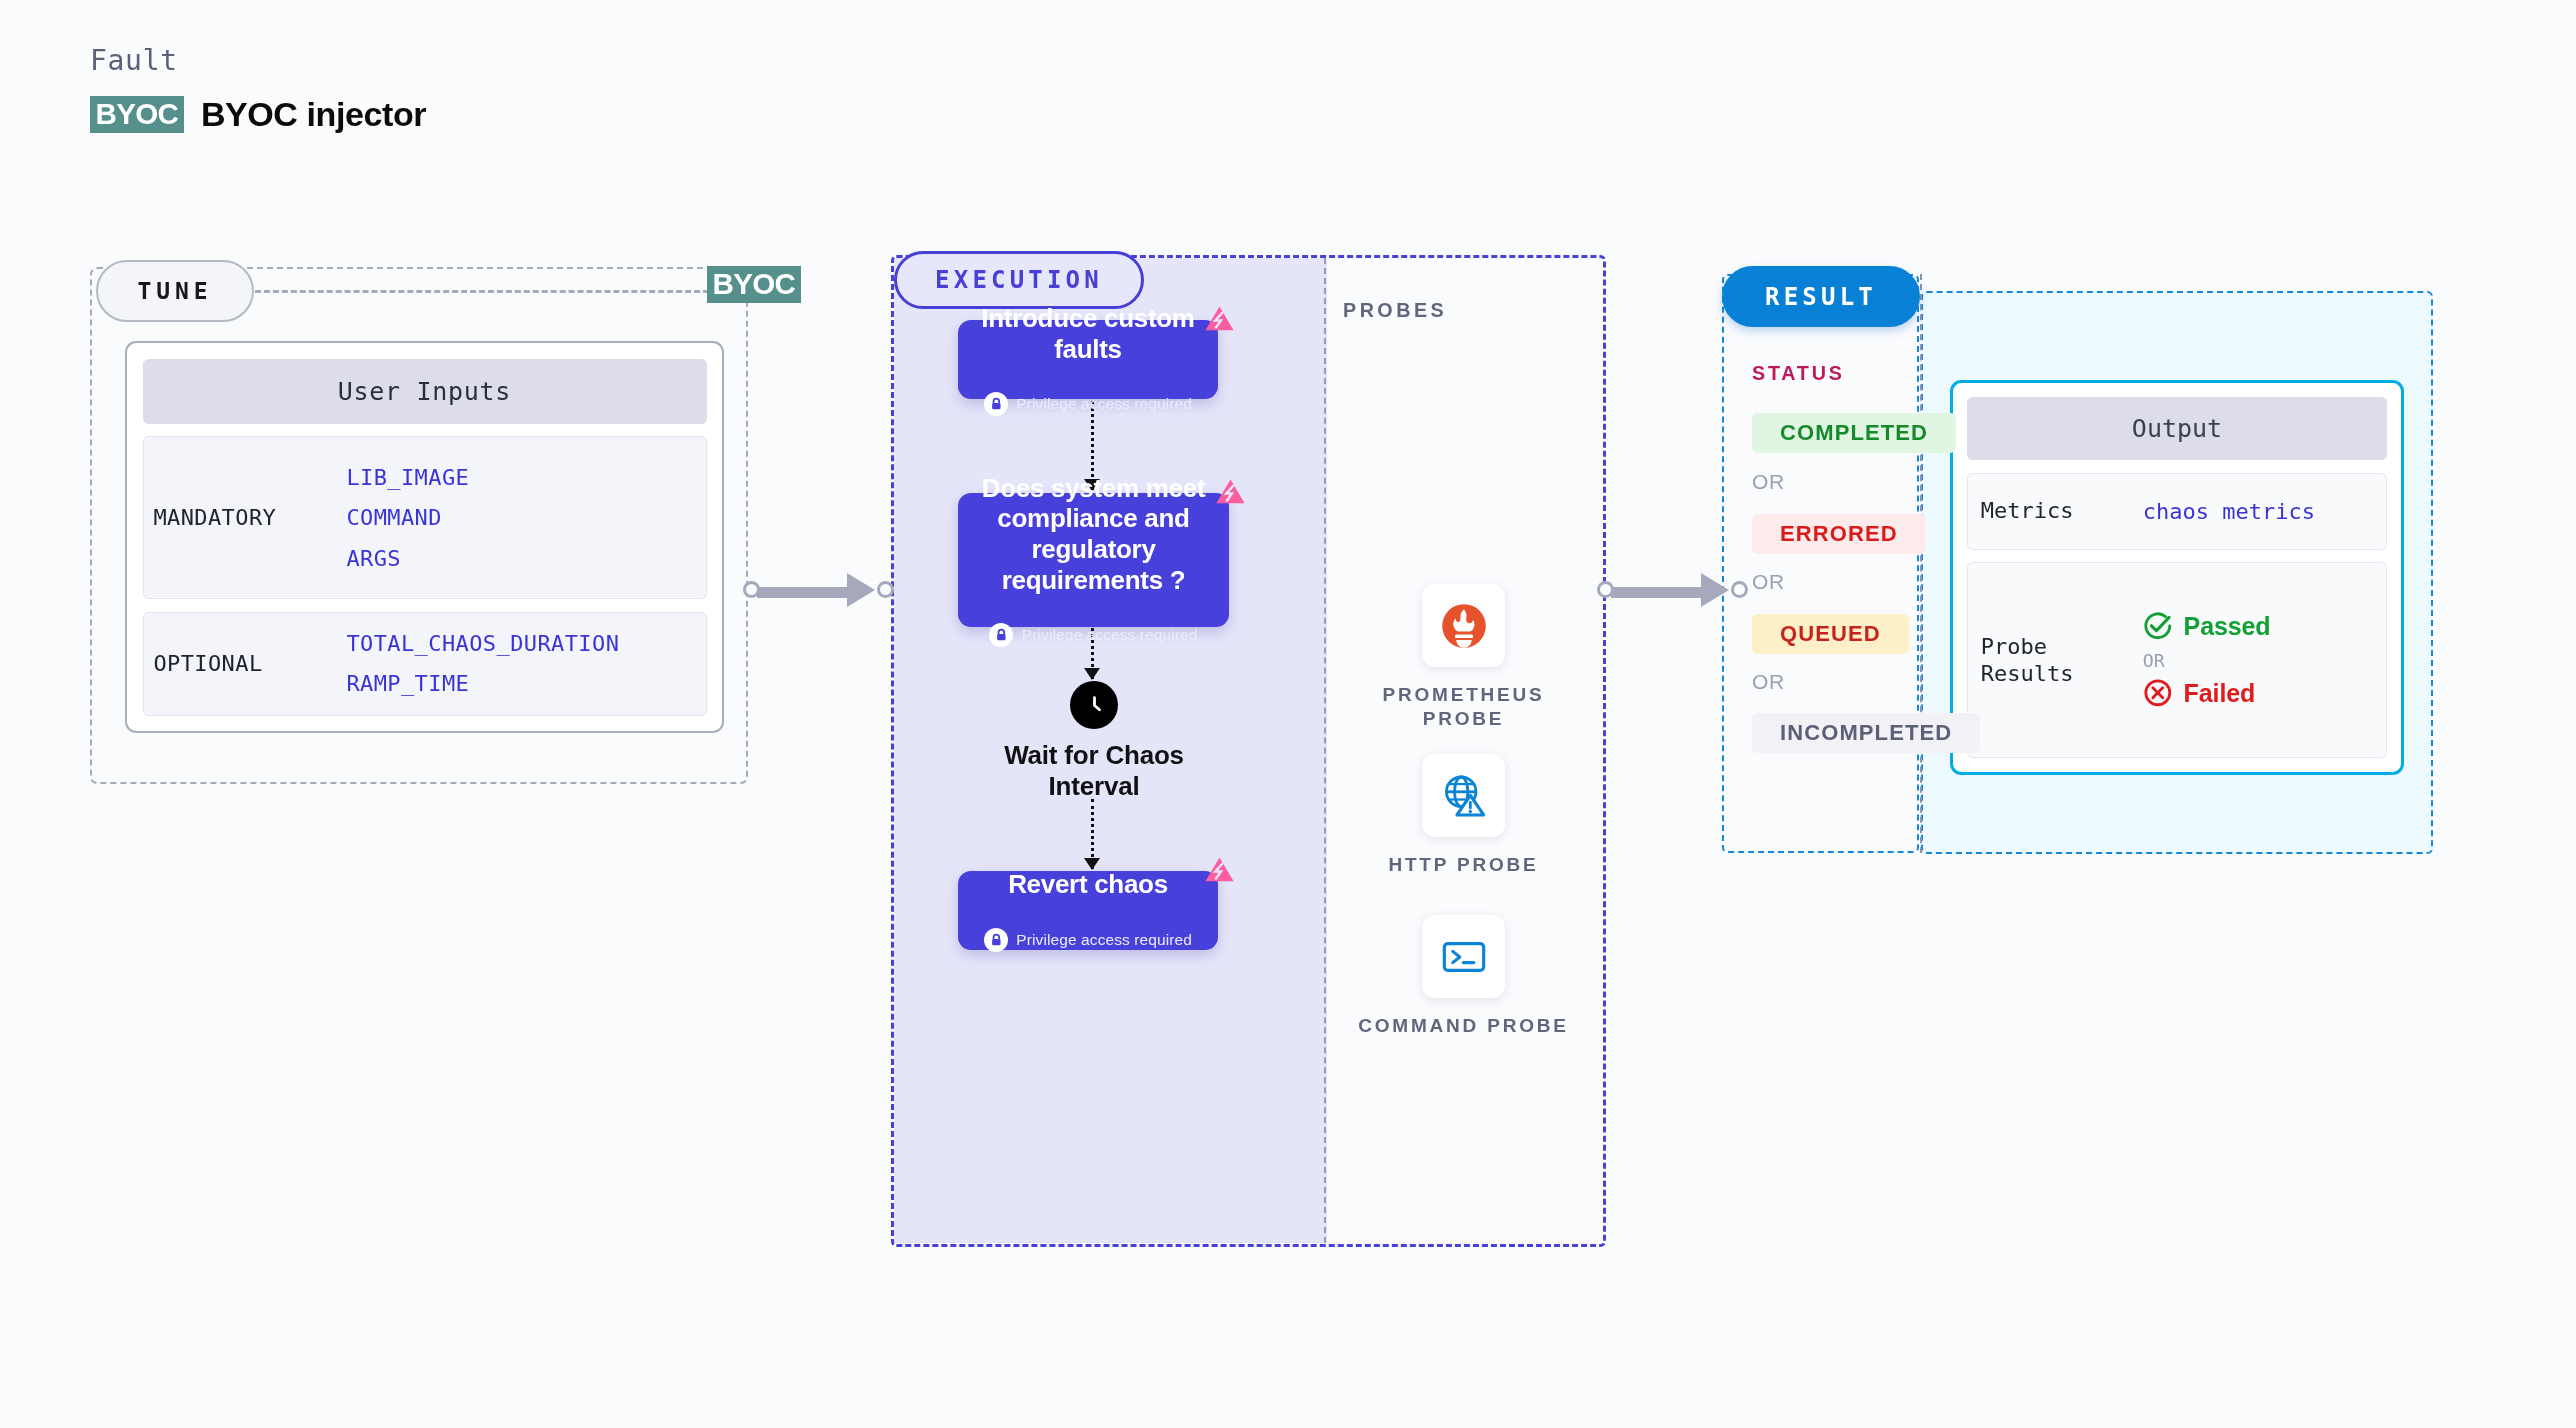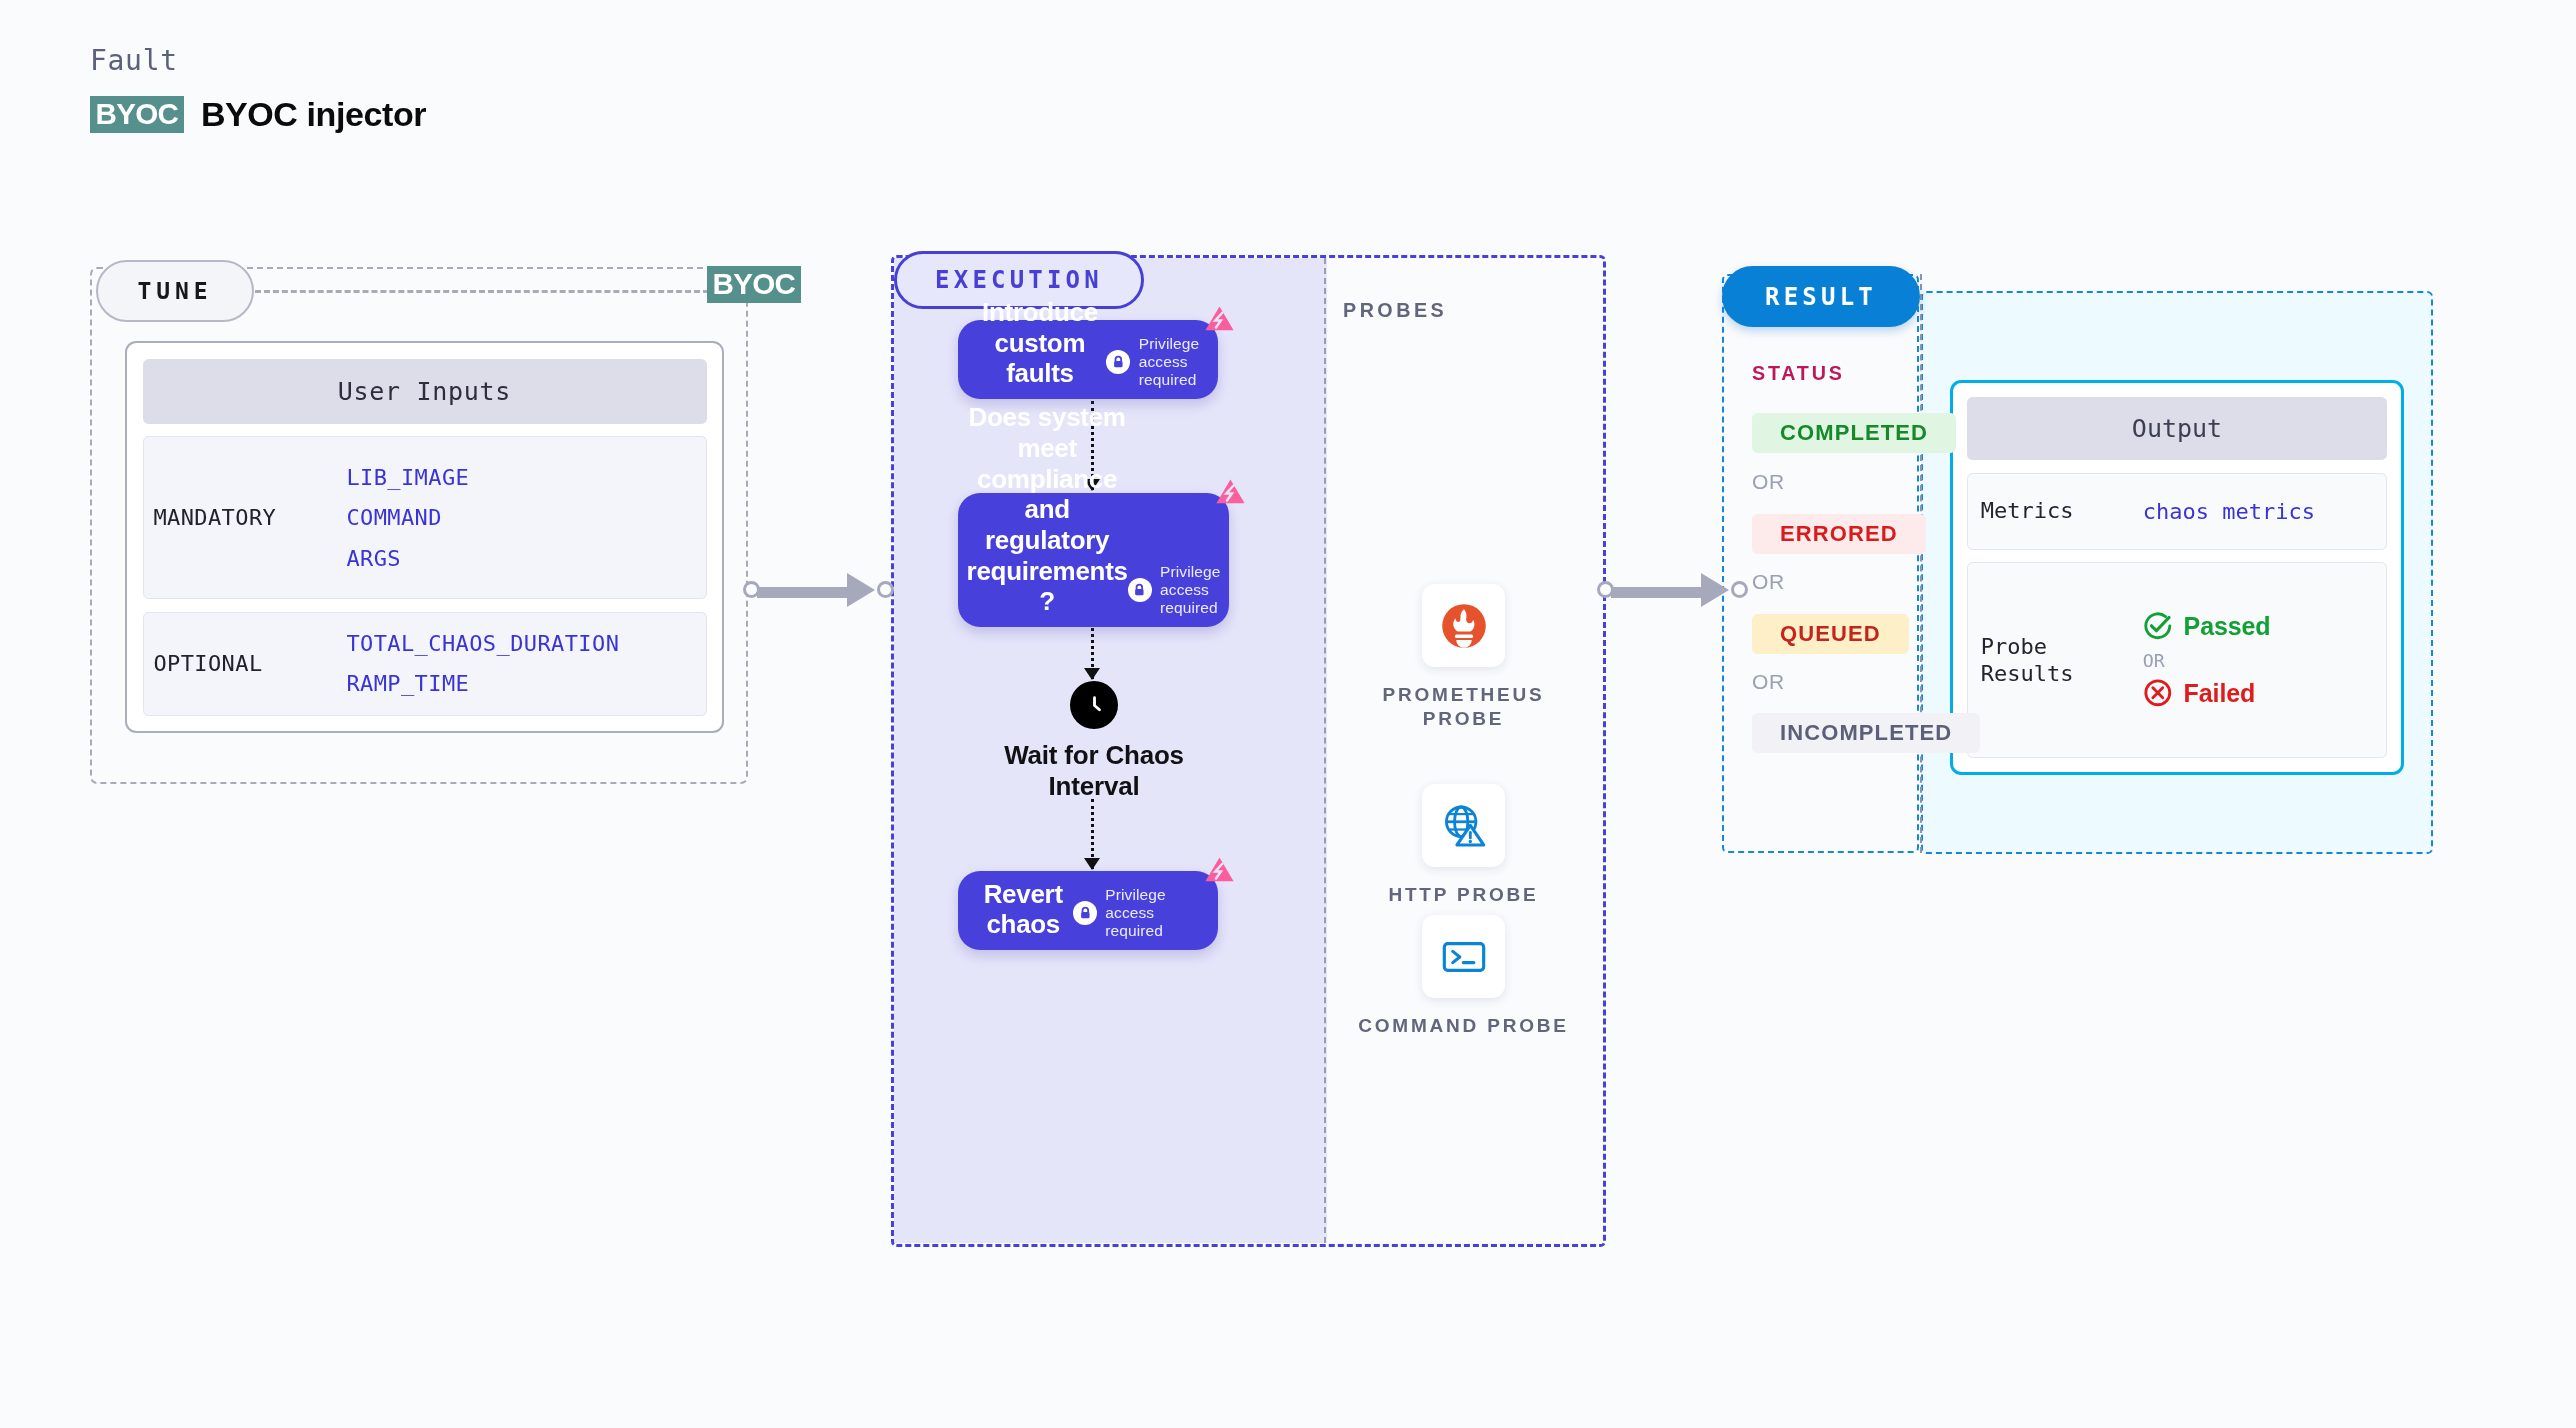--- a/index.html
+++ b/index.html
@@ -113,23 +113,23 @@
     position: absolute; left: 1324px; top: 258px; width: 0; height: 985px;
     border-left: 2.8px dashed #9a9db0; z-index: 11;
   }
   #probes-label {
     position: absolute; left: 1343px; top: 299px; z-index: 12;
     font-family: "Liberation Sans", sans-serif; font-weight: bold;
     font-size: 19.7px; color: #62667c; letter-spacing: 3.5px;
   }
 
   .flow-node {
-    position: absolute; background: #4840db; border-radius: 22px;
+    position: absolute; background: #4840db; border-radius: 13px;
     box-shadow: 0 5.6px 12.7px rgba(60,55,160,0.22);
-    display: flex; align-items: flex-end; justify-content: center;
+    display: flex; flex-direction: column; align-items: center; justify-content: center;
     z-index: 13; padding: 9.9px 15.5px;
   }
   .flow-node .node-title {
     color: #ffffff; font-weight: bold; font-size: 26px; line-height: 1.18;
     text-align: center; letter-spacing: -0.3px;
   }
   .priv-row { display: flex; align-items: center; gap: 8.4px; margin-top: 28px; }
   .lock-badge {
     width: 24px; height: 24px; border-radius: 50%; background: #ffffff;
     display: flex; align-items: center; justify-content: center; flex: 0 0 24px;
@@ -364,21 +364,21 @@
       <svg width="52" height="52" viewBox="0 0 74 74">
         <circle cx="37" cy="37" r="31" fill="#e6522c"></circle>
         <path d="M37 13 c7 9 1 13 4 18 c3 4 8 2 9 -3 c4 7 1 14 -4 17 H28 c-6 -4 -9 -12 -3 -19 c0 5 4 7 6 4 c3 -5 -2 -10 6 -17 Z" fill="#ffffff"></path>
         <rect x="24" y="49" width="26" height="5" rx="2.2" fill="#ffffff"></rect>
         <path d="M26 57 h22 a11 11 0 0 1 -22 0 Z" fill="#ffffff"></path>
       </svg>
     </div>
     <div class="probe-label">PROMETHEUS PROBE</div>
   </div>
 
-  <div class="probe-item" style="left:1351px; top:784px;">
+  <div class="probe-item" style="left:1351px; top:754px;">
     <div class="probe-icon-box">
       <svg width="52" height="52" viewBox="0 0 74 74">
         <circle cx="33" cy="31" r="21" fill="none" stroke="#0a84d6" stroke-width="4"></circle>
         <ellipse cx="33" cy="31" rx="9.5" ry="21" fill="none" stroke="#0a84d6" stroke-width="4"></ellipse>
         <line x1="12" y1="31" x2="54" y2="31" stroke="#0a84d6" stroke-width="4"></line>
         <line x1="15" y1="20" x2="51" y2="20" stroke="#0a84d6" stroke-width="3.2"></line>
         <line x1="15" y1="42" x2="51" y2="42" stroke="#0a84d6" stroke-width="3.2"></line>
         <path d="M46 36 L65 64 H27 Z" fill="#ffffff" stroke="#0a84d6" stroke-width="4.5" stroke-linejoin="round"></path>
         <line x1="46" y1="46" x2="46" y2="54" stroke="#0a84d6" stroke-width="4" stroke-linecap="round"></line>
         <circle cx="46" cy="59" r="2.4" fill="#0a84d6"></circle>

